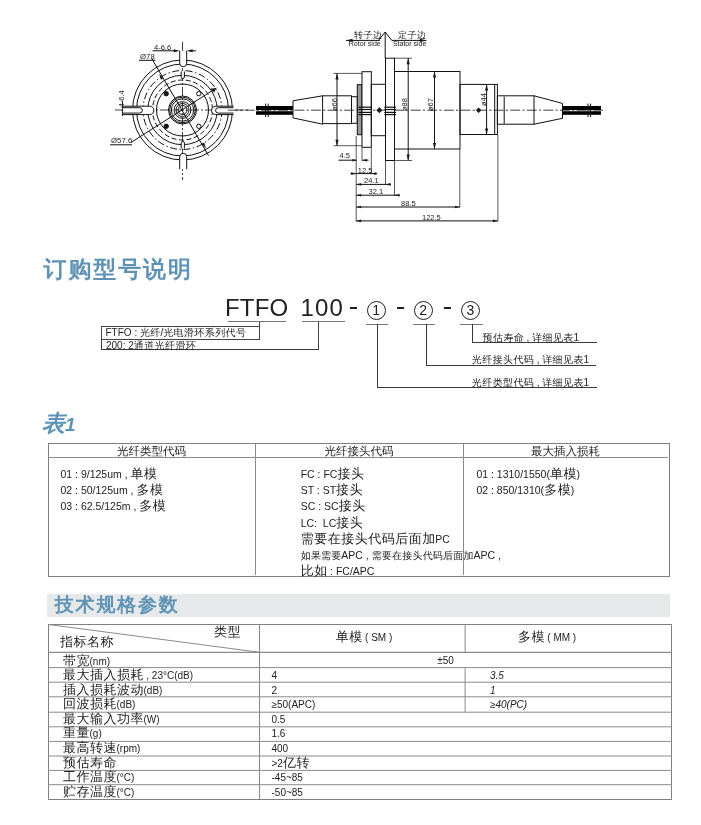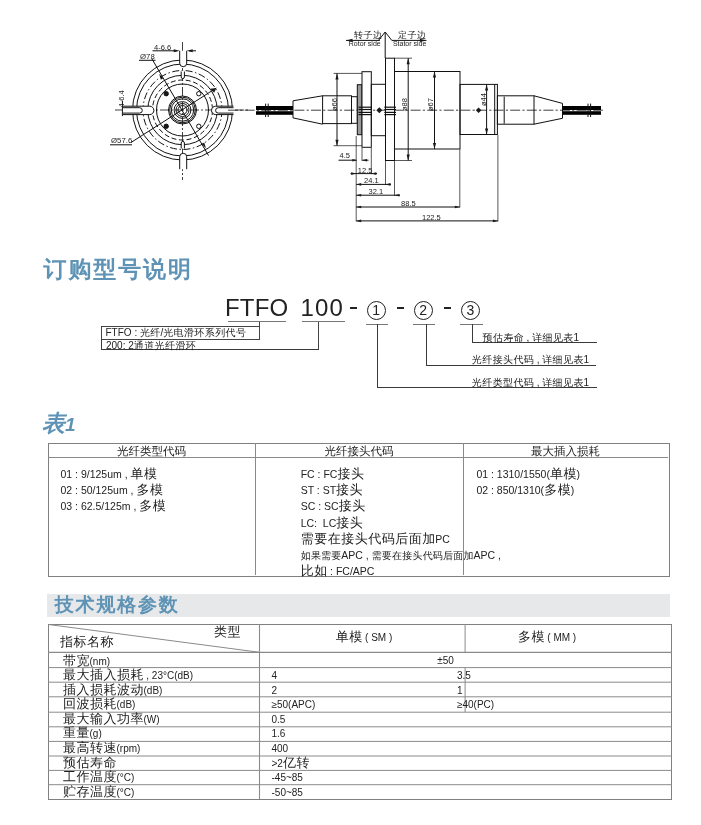--- a/index.html
+++ b/index.html
@@ -267,13 +267,13 @@
 <line x1="0" y1="146.4" x2="624" y2="146.4" stroke="#8a8a8a" stroke-width="1"></line>
 <line x1="0" y1="160.7" x2="624" y2="160.7" stroke="#8a8a8a" stroke-width="1"></line>
 </svg>
 <div class="tt" style="left:60px;top:637px;"><span class="cj">指标名称</span></div>
 <div class="tt" style="left:214px;top:626.5px;"><span class="cj">类型</span></div>
 <div class="tt" style="left:259px;top:632px;width:210px;text-align:center;"><span class="cj">单模</span> ( SM )</div>
 <div class="tt" style="left:464.6px;top:632px;width:165px;text-align:center;"><span class="cj">多模</span> ( MM )</div>
 <div class="tt" style="left:63px;top:654.5px;line-height:14.6px;"><span class="cj">带宽</span>(nm)<br><span class="cj">最大插入损耗</span> , 23°C(dB)<br><span class="cj">插入损耗波动</span>(dB)<br><span class="cj">回波损耗</span>(dB)<br><span class="cj">最大输入功率</span>(W)<br><span class="cj">重量</span>(g)<br><span class="cj">最高转速</span>(rpm)<br><span class="cj">预估寿命</span><br><span class="cj">工作温度</span>(°C)<br><span class="cj">贮存温度</span>(°C)</div>
 <div class="tt" style="left:259px;top:654.5px;width:373px;text-align:center;">±50</div>
 <div class="tt" style="left:271.5px;top:669.1px;line-height:14.6px;">4<br>2<br>≥50(APC)<br>0.5<br>1.6<br>400<br>&gt;2<span class="cj">亿转</span><br>-45~85<br>-50~85</div>
-<div class="tt" style="left:457px;top:669.1px;line-height:14.6px;">3.5<br>1<br>≥40(PC)</div>
+<div class="tt" style="left:490px;top:669.1px;line-height:14.6px;font-style:italic;">3.5<br>1<br>≥40(PC)</div>
 
 </body></html>

